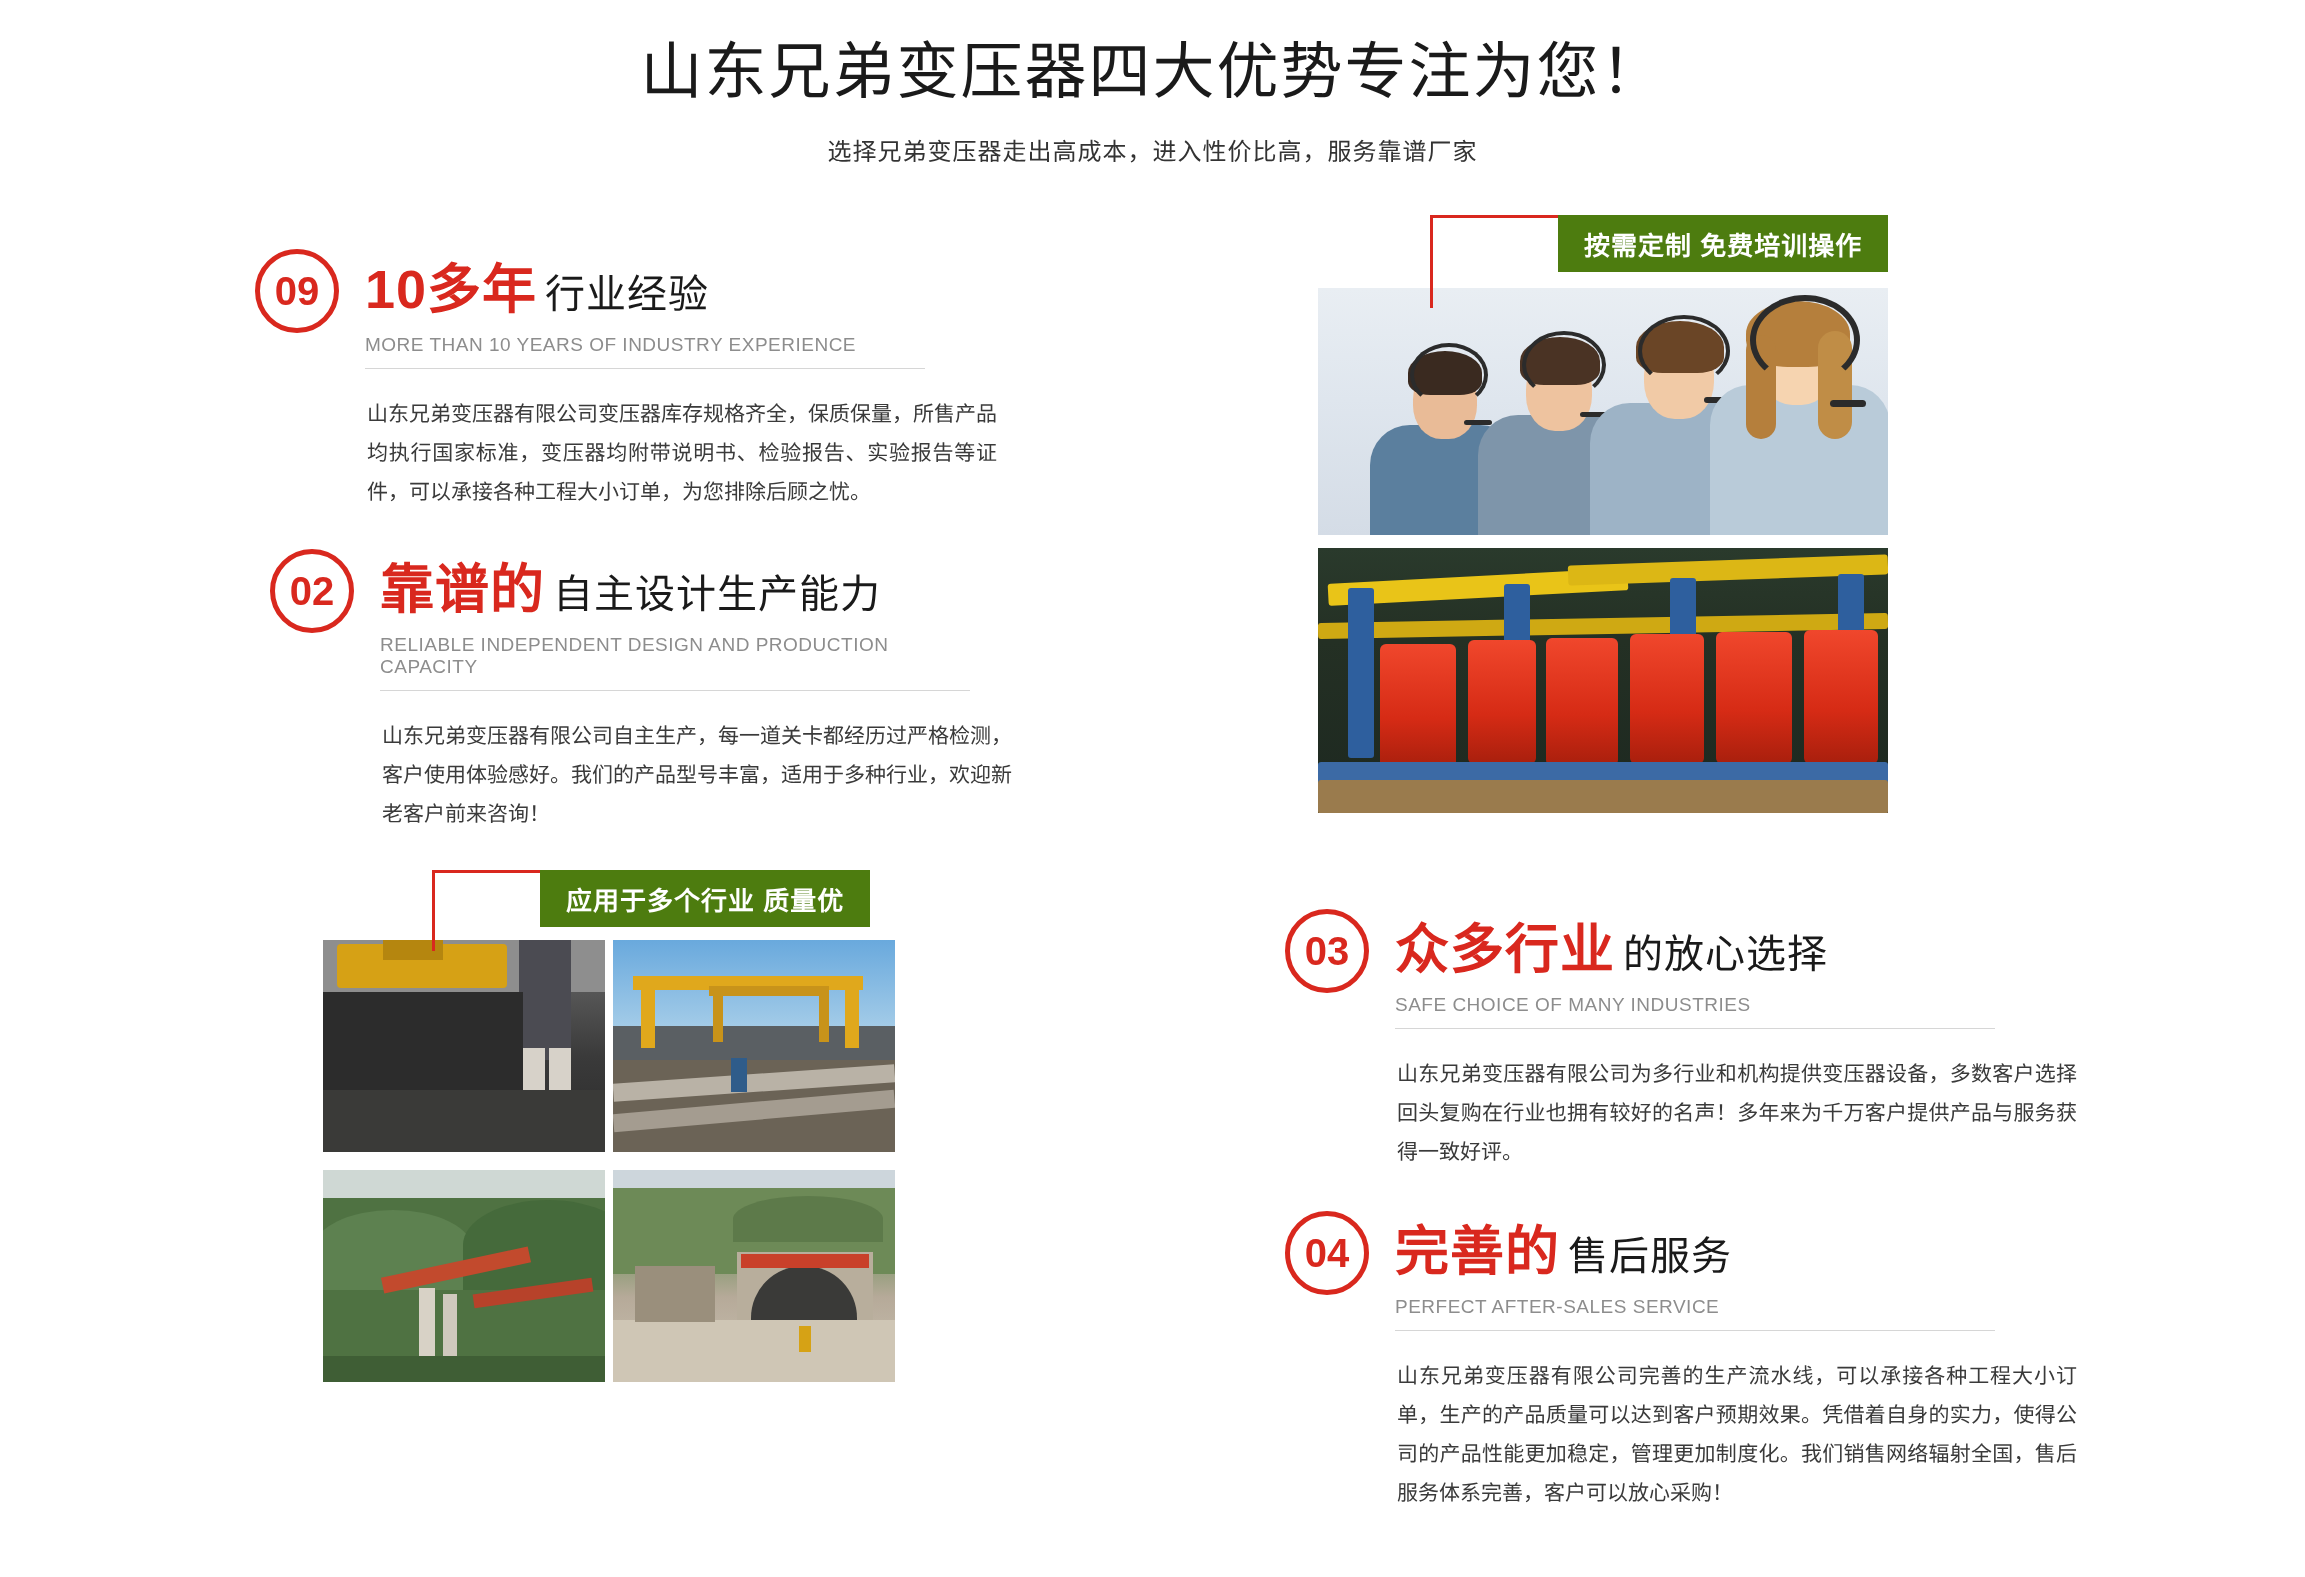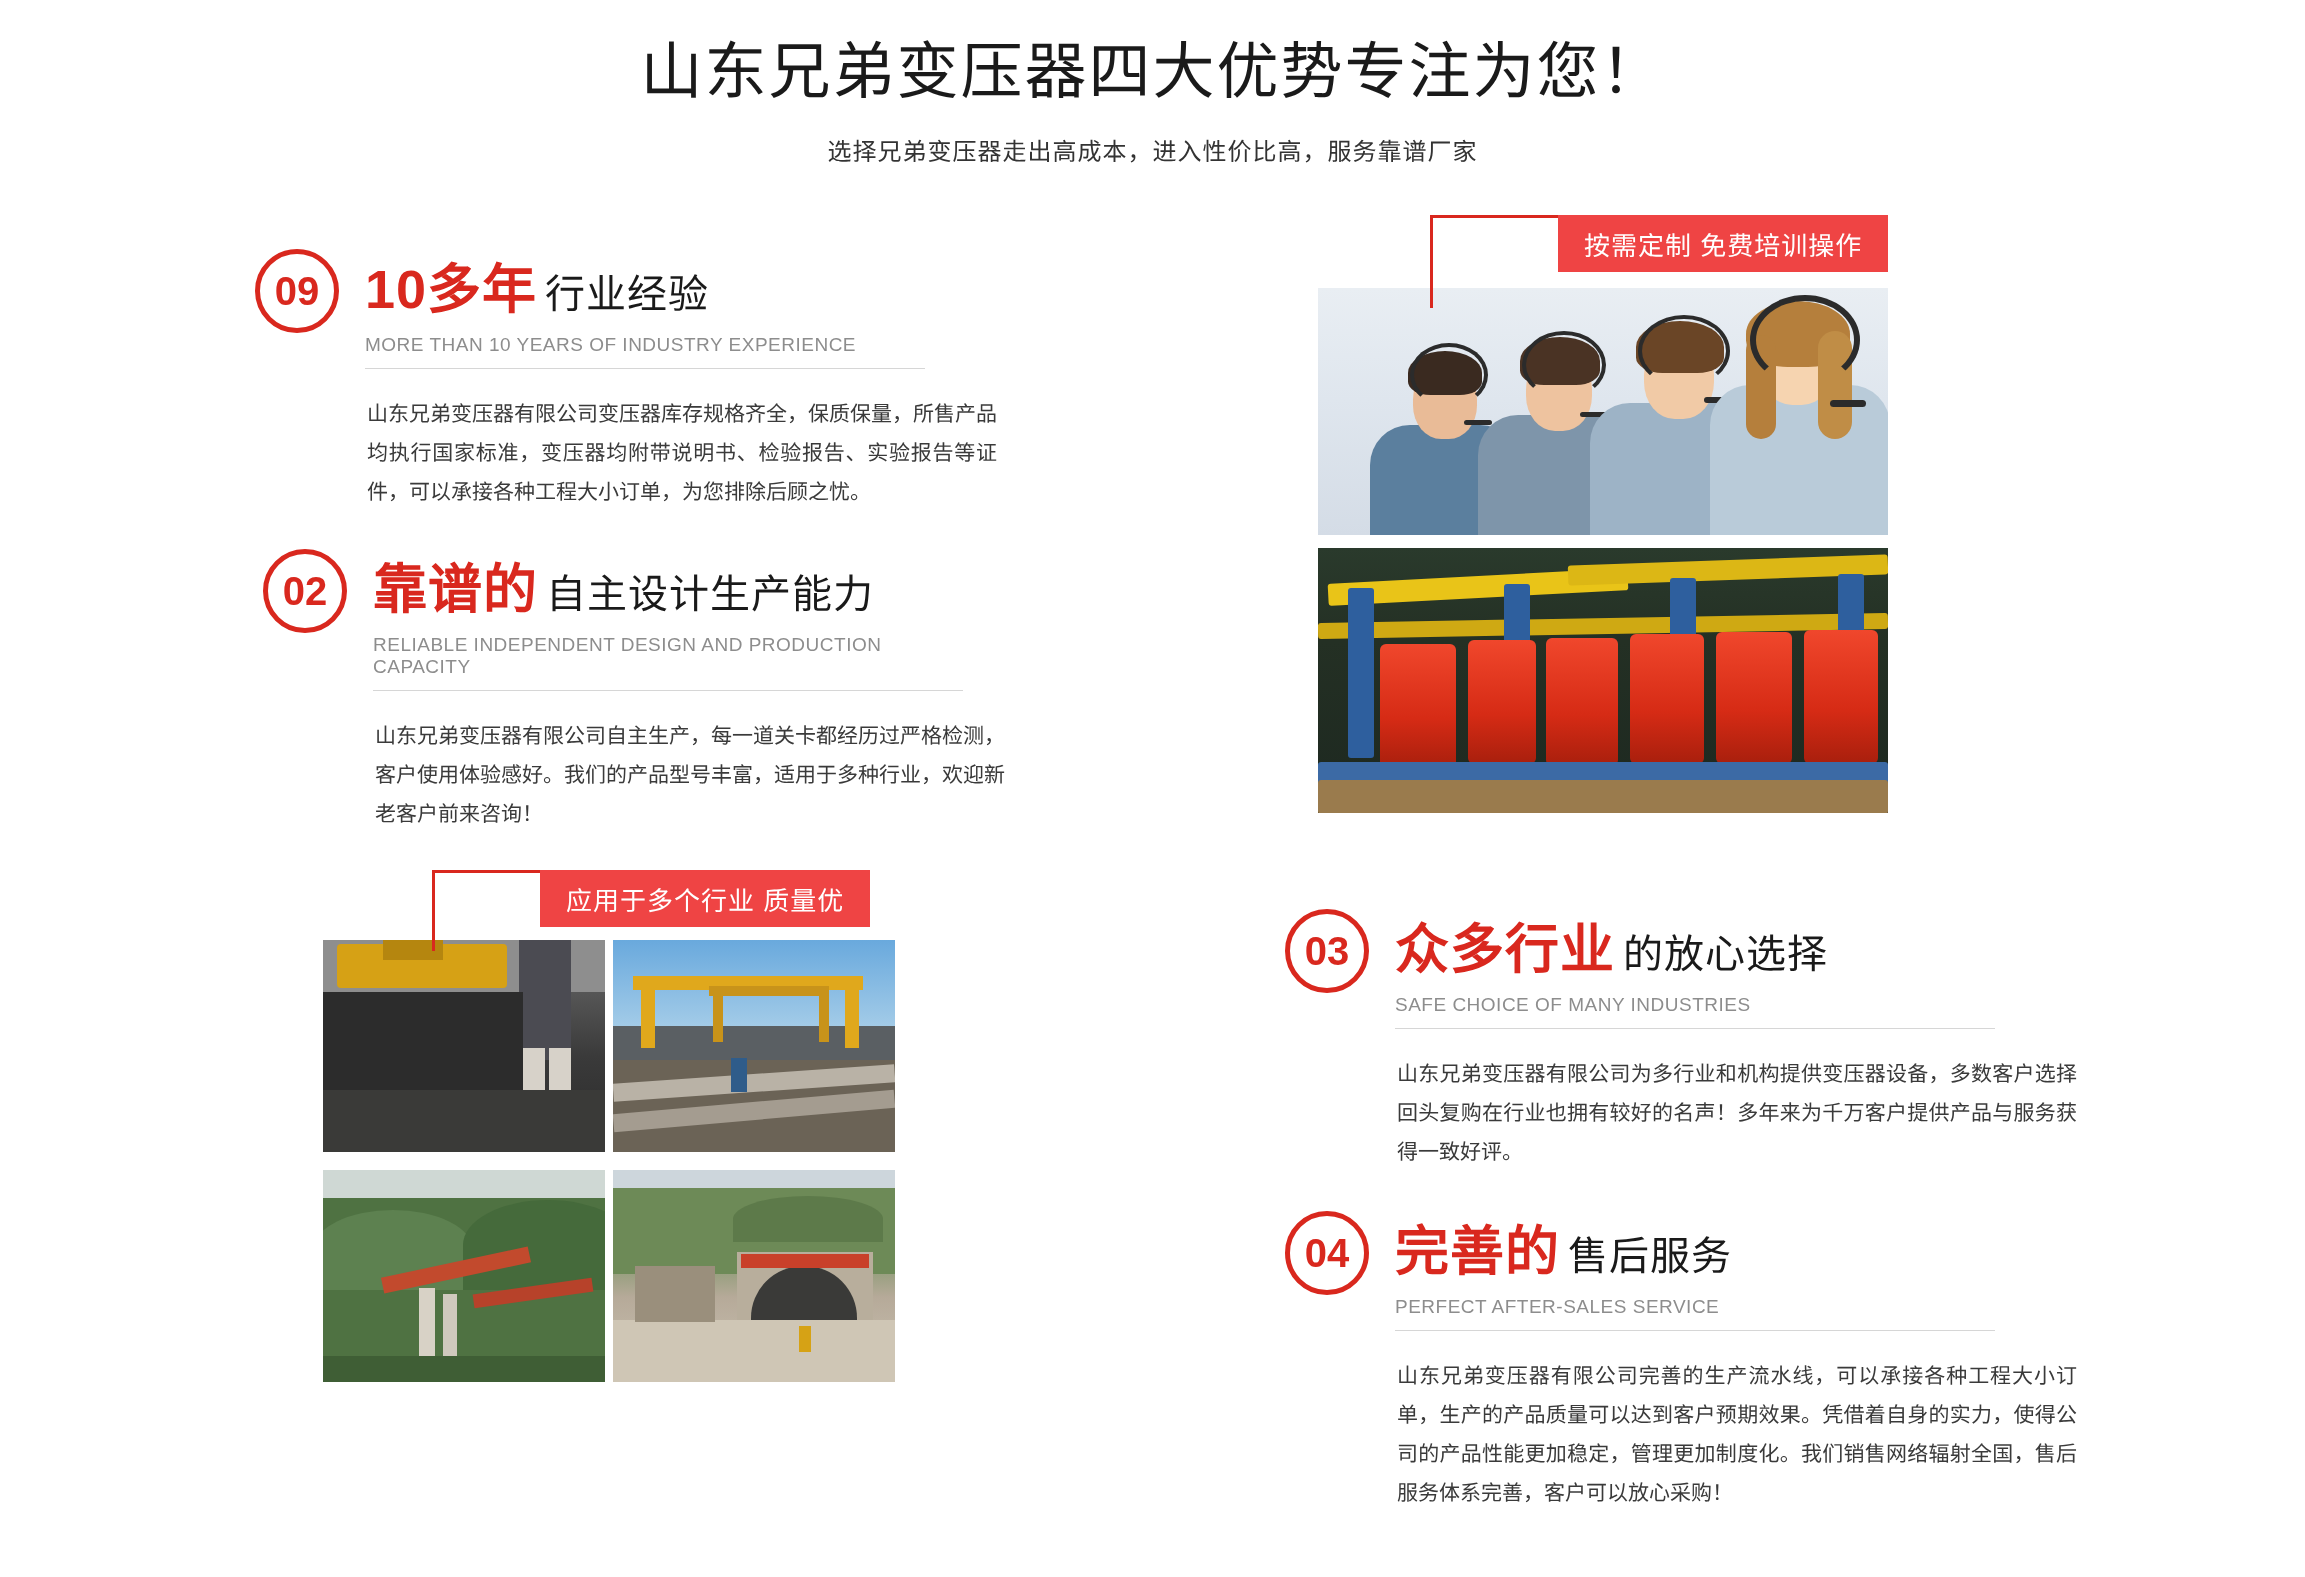--- a/index.html
+++ b/index.html
@@ -100,24 +100,24 @@
     margin-left: 112px;
     font-size: 21px;
     line-height: 1.85;
     color: #3a3a3a;
     text-align: justify;
   }
 
   
   .ribbon {
     position: absolute;
-    background: #ef4444;
+    background: #4d7c0f;
     color: #ffffff;
     font-size: 26px;
-    font-weight: normal;
+    font-weight: bold;
     padding: 10px 26px;
     letter-spacing: 1px;
     white-space: nowrap;
     z-index: 5;
   }
   .ribbon-line {
     position: absolute;
     border-left: 3px solid #d9281e;
     border-top: 3px solid #d9281e;
     z-index: 4;
@@ -202,21 +202,21 @@
         <div class="head-line">
           <span class="kw">10多年</span>
           <span class="kw-rest">行业经验</span>
         </div>
         <div class="en-line">MORE THAN 10 YEARS OF INDUSTRY EXPERIENCE</div>
       </div>
     </div>
     <div class="body-text" style="width:630px;">山东兄弟变压器有限公司变压器库存规格齐全，保质保量，所售产品均执行国家标准，变压器均附带说明书、检验报告、实验报告等证件，可以承接各种工程大小订单，为您排除后顾之忧。</div>
   </div>
 
-  <div class="feature" style="left:263px; top:545px; width:700px;">
+  <div class="feature" style="left:270px; top:545px; width:700px;">
     <div class="feature-head">
       <div class="badge">02</div>
       <div class="head-text" style="width:590px;">
         <div class="head-line">
           <span class="kw">靠谱的</span>
           <span class="kw-rest">自主设计生产能力</span>
         </div>
         <div class="en-line">RELIABLE INDEPENDENT DESIGN AND PRODUCTION CAPACITY</div>
       </div>
     </div>

